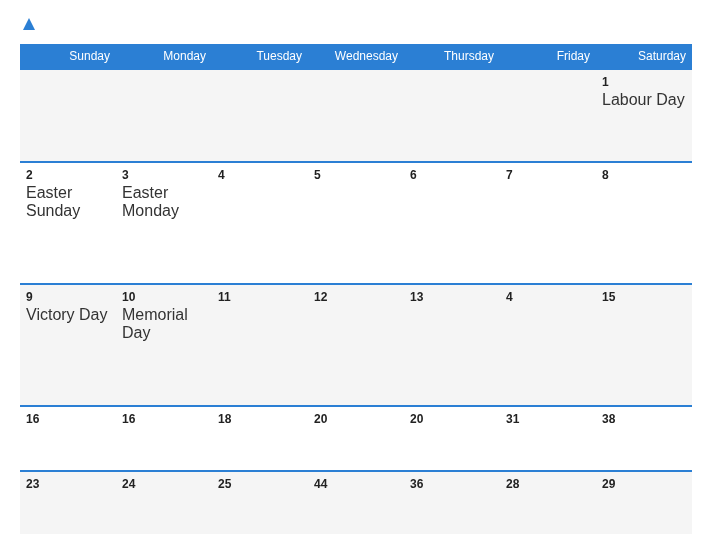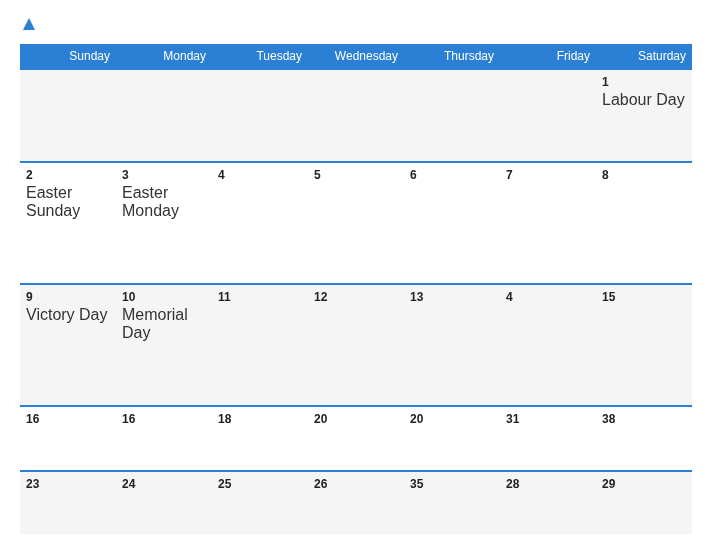--- a/index.html
+++ b/index.html
@@ -248,24 +248,24 @@
           <td>
             <span class="day-number">23</span>
           </td>
           <td>
             <span class="day-number">24</span>
           </td>
           <td>
             <span class="day-number">25</span>
           </td>
           <td>
-            <span class="day-number">26</span>
-          </td>
-          <td>
-            <span class="day-number">35</span>
+            <span class="day-number">44</span>
+          </td>
+          <td>
+            <span class="day-number">36</span>
           </td>
           <td>
             <span class="day-number">28</span>
           </td>
           <td>
             <span class="day-number">29</span>
           </td>
         </tr>
       </tbody>
   </table>

